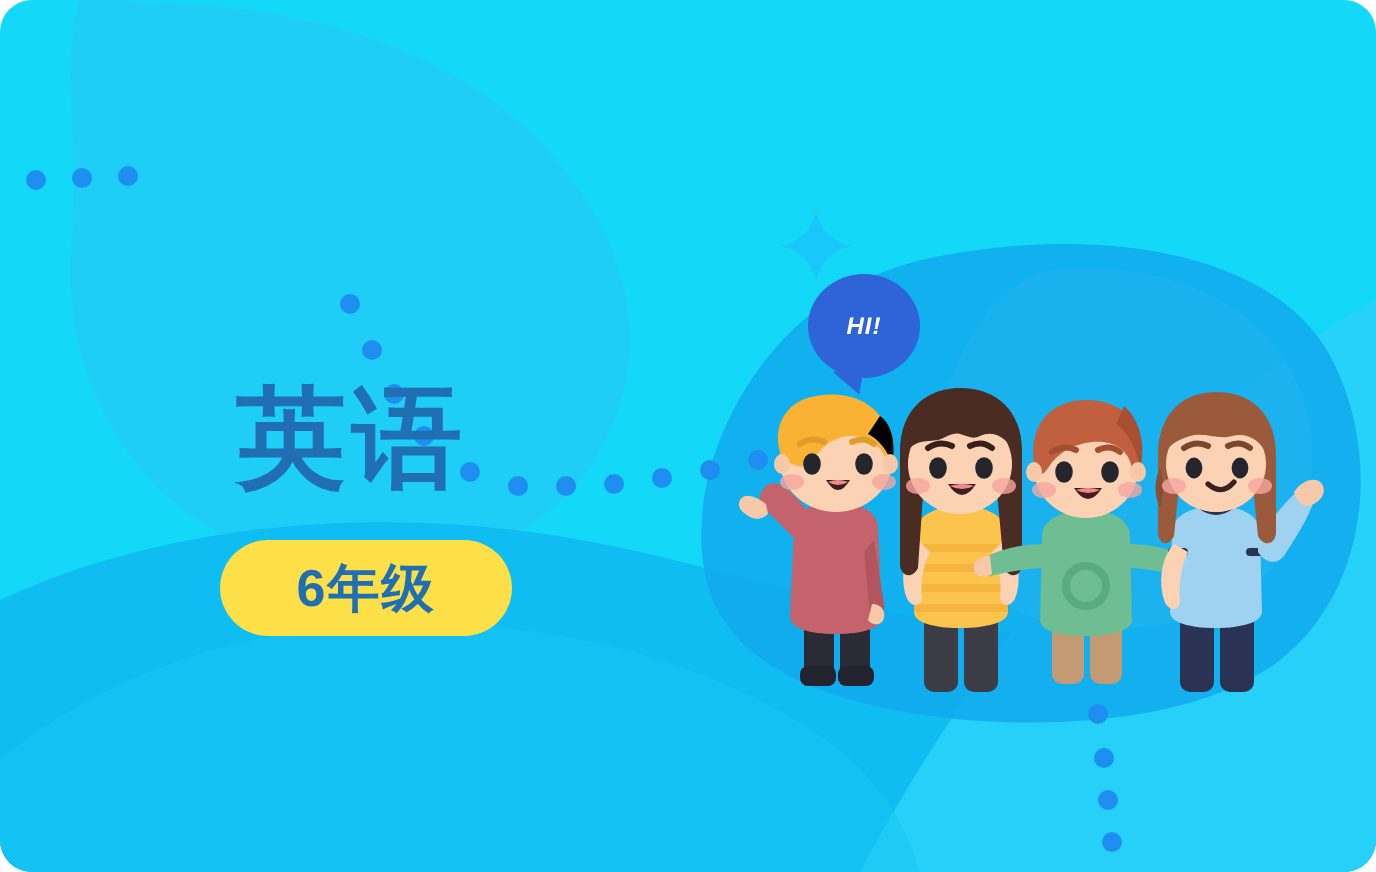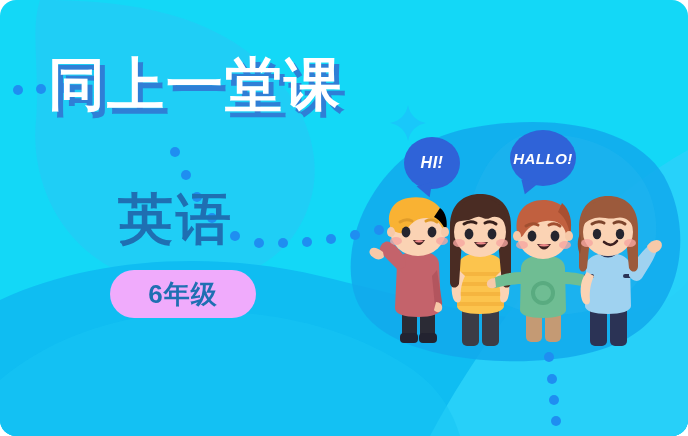--- a/index.html
+++ b/index.html
@@ -58,21 +58,21 @@
     text-align: center;
   }
 
   #grade-pill {
     position: absolute;
     left: 110px;
     top: 270px;
     width: 146px;
     height: 48px;
     border-radius: 24px;
-    background: #f0abfc;
+    background: #fde047;
     display: flex;
     align-items: center;
     justify-content: center;
     z-index: 6;
   }
   #grade-pill span {
     font-size: 26px;
     font-weight: 700;
     color: #1f6fb2;
     letter-spacing: 1px;
@@ -101,21 +101,21 @@
     position: absolute;
     width: 0; height: 0;
   }
 
   #bubble-hi {
     left: 404px;
     top: 137px;
     width: 56px;
     height: 52px;
   }
-  #bubble-hi span { font-size: 16px; }
+  #bubble-hi span { font-size: 12px; }
   #bubble-hi::after {
     bottom: -9px; left: 14px;
     border-left: 10px solid transparent;
     border-right: 6px solid transparent;
     border-top: 14px solid #2f63d8;
     transform: rotate(-14deg);
   }
 
   #bubble-hallo {
     left: 510px;
@@ -182,31 +182,27 @@
       <circle cx="331" cy="239" r="5"></circle>
       <circle cx="355" cy="235" r="5"></circle>
       <circle cx="379" cy="230" r="5"></circle>
       <circle cx="549" cy="357" r="5"></circle>
       <circle cx="552" cy="379" r="5"></circle>
       <circle cx="554" cy="400" r="5"></circle>
       <circle cx="556" cy="421" r="5"></circle>
     </g>
   </svg>
 
-  <div id="title-main">同上一堂课</div>
   <div id="title-sub">英语</div>
   <div id="grade-pill">
     <span>6年级</span>
   </div>
 
   <div class="bubble" id="bubble-hi">
     <span>HI!</span>
-  </div>
-  <div class="bubble" id="bubble-hallo">
-    <span>HALLO!</span>
   </div>
 
   <svg style="position:absolute;left:366px;top:190px;width:320px;height:160px;z-index:8" viewBox="0 0 320 160">
 
     <g>
 
       <rect x="36" y="118" width="15" height="34" rx="5" fill="#2b2b35"></rect>
       <rect x="54" y="118" width="15" height="34" rx="5" fill="#2b2b35"></rect>
       <rect x="34" y="143" width="18" height="10" rx="4" fill="#232330"></rect>
       <rect x="53" y="143" width="18" height="10" rx="4" fill="#232330"></rect>

